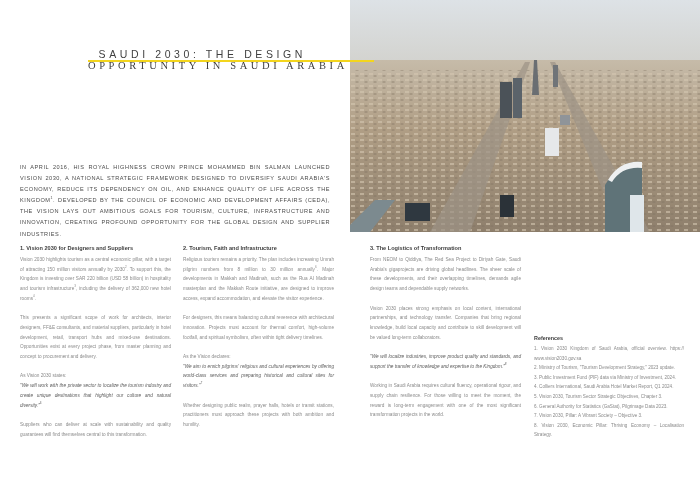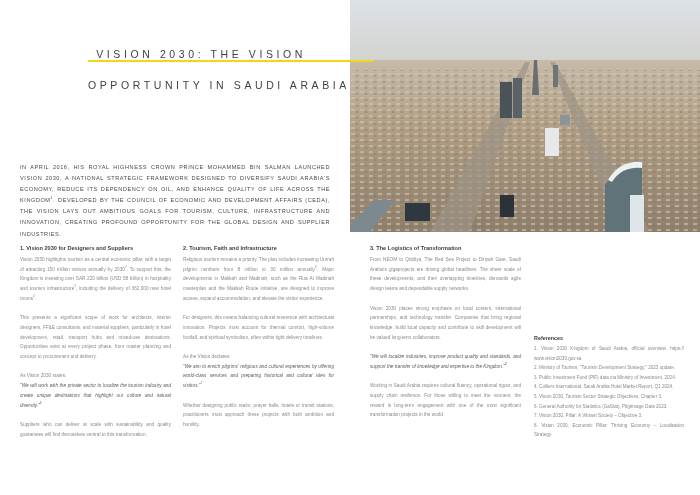--- a/index.html
+++ b/index.html
@@ -13,22 +13,22 @@
     }
     .photo svg { position: absolute; left: 0; top: 0; width: 350px; height: 232px; }
 
     .title-wrap { position: absolute; left: 0; top: 0; width: 375px; }
     .title-line1 {
       position: absolute; left: 0; width: 306px; top: 48px;
       text-align: right; font-size: 10.5px; letter-spacing: 3.6px; font-weight: 400;
       color: #3f3f3f; white-space: nowrap;
     }
     .title-line2 {
-      position: absolute; left: 88px; top: 79px;
-      font-size: 10.5px; letter-spacing: 3.6px; color: #3f3f3f; white-space: nowrap;
+      position: absolute; left: 88px; top: 60px;
+      font-size: 10.5px; letter-spacing: 3.6px; color: #3f3f3f; white-space: nowrap; font-family: Liberation Serif, serif;
     }
     .title-accent {
       position: absolute; left: 88px; top: 59.5px; width: 286px; height: 2px; background: #f3d51d;
     }
 
     .intro {
       position: absolute; left: 20px; top: 162px; width: 310px;
       font-size: 5.6px; line-height: 11.1px; letter-spacing: 0.55px; color: #4a4a4a;
       text-transform: uppercase; text-align: justify;
     }
@@ -87,21 +87,21 @@
     <path d="M258,180 Q270,160 292,162 L292,168 Q272,166 262,182 Z" fill="#eef0f1"></path>
     <rect x="280" y="195" width="14" height="37" fill="#dfe6ea"></rect>
 
     <polygon points="0,225 25,200 45,200 20,232 0,232" fill="#7c8a8f"></polygon>
     <rect x="55" y="203" width="25" height="18" fill="#2f3840"></rect>
     <rect x="150" y="195" width="14" height="22" fill="#2b3238"></rect>
   </svg>
 </div>
 
 <div class="title-wrap">
-  <div class="title-line1">VISION 2030: THE VISION</div>
+  <div class="title-line1">SAUDI 2030: THE DESIGN</div>
   <div class="title-accent" style="background: rgb(243, 213, 29);"></div>
   <div class="title-line2">OPPORTUNITY IN SAUDI ARABIA</div>
 </div>
 
 <div class="intro"><span>In April 2016, His Royal Highness Crown Prince Mohammed bin Salman launched Vision 2030, a national strategic framework designed to diversify Saudi Arabia's economy, reduce its dependency on oil, and enhance quality of life across the Kingdom</span><sup>1</sup><span>. Developed by the Council of Economic and Development Affairs (CEDA), the Vision lays out ambitious goals for tourism, culture, infrastructure and innovation, creating profound opportunity for the global design and supplier industries.</span></div>
 
 <div class="col col1">
   <h3>1. Vision 2030 for Designers and Suppliers</h3>
   <p><span>Vision 2030 highlights tourism as a central economic pillar, with a target of attracting 150 million visitors annually by 2030</span><sup>2</sup><span>. To support this, the Kingdom is investing over SAR 220 billion (USD 58 billion) in hospitality and tourism infrastructure</span><sup>3</sup><span>, including the delivery of 362,000 new hotel rooms</span><sup>4</sup><span>.</span></p>
   <p>This presents a significant scope of work for architects, interior designers, FF&amp;E consultants, and material suppliers, particularly in hotel development, retail, transport hubs and mixed-use destinations. Opportunities exist at every project phase, from master planning and concept to procurement and delivery.</p>

